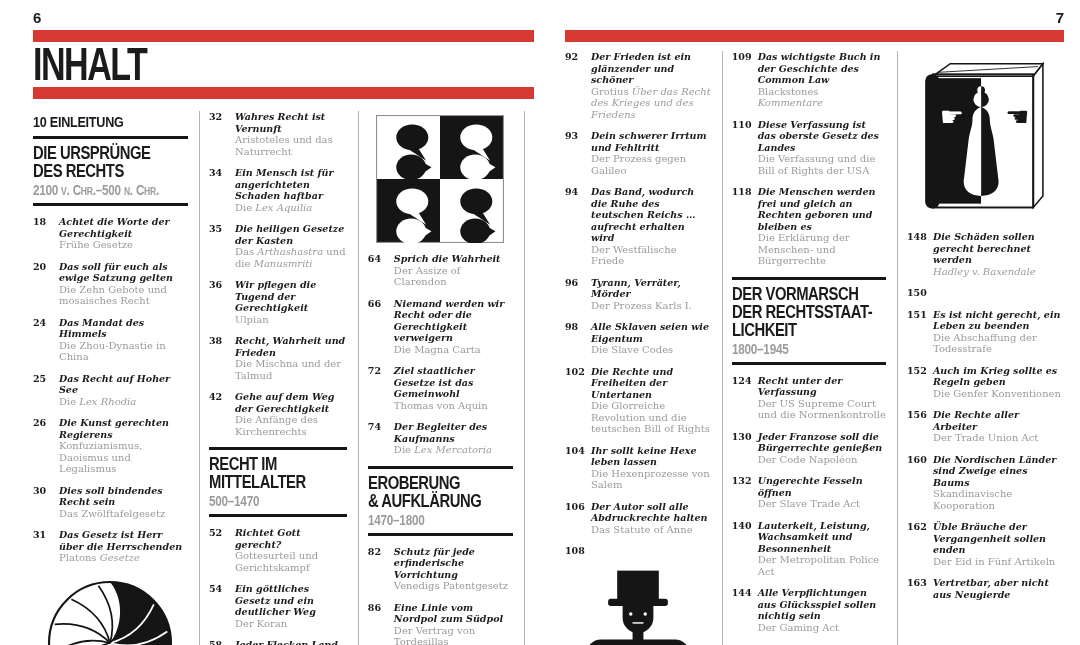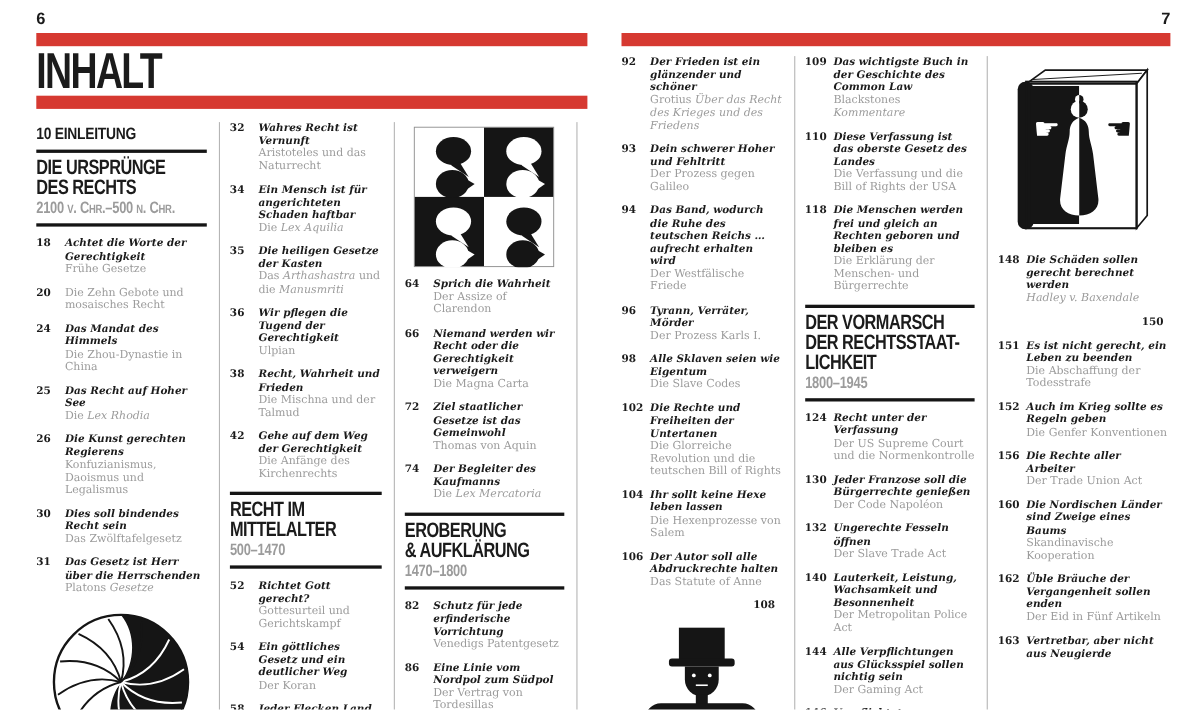--- a/index.html
+++ b/index.html
@@ -46,21 +46,21 @@
     line-height:18px;letter-spacing:-.6px;transform:scaleX(.78);
     transform-origin:left center;margin-top:2px;white-space:nowrap;
   }
   .sec-dates{
     font-family:"Liberation Sans", sans-serif;font-weight:bold;font-size:15px;
     line-height:16px;color:#9b9b9b;letter-spacing:-.3px;
     transform:scaleX(.78);transform-origin:left center;
     font-variant:small-caps;margin:2px 0 2px 0;white-space:nowrap;
   }
 
-  .entry{display:flex;margin-bottom:10px;justify-content:flex-end;}
+  .entry{display:flex;margin-bottom:10px;}
   .entry .num{
     flex:none;width:26px;font-weight:bold;font-size:9.5px;line-height:11.5px;
   }
   .ebody{flex:1;min-width:0;}
   .etitle{font-weight:bold;font-size:9.5px;line-height:11.5px;font-style:italic;}
   .esub{font-size:10px;line-height:11.5px;color:#9b9b9b;}
   .esub i{font-style:italic;}
 
   .img-block{display:flex;justify-content:center;margin:4px 0 10px 0;}
 </style>
@@ -89,20 +89,21 @@
           <div class="entry">
             <div class="num">18</div>
             <div class="ebody">
               <div class="etitle">Achtet die Worte der Gerechtigkeit</div>
               <div class="esub"><span>Frühe Gesetze</span></div>
             </div>
           </div>
           <div class="entry">
             <div class="num">20</div>
             <div class="ebody">
+              <div class="etitle">Das soll für euch als ewige Satzung gelten</div>
               <div class="esub"><span>Die Zehn Gebote und mosaisches Recht</span></div>
             </div>
           </div>
           <div class="entry">
             <div class="num">24</div>
             <div class="ebody">
               <div class="etitle">Das Mandat des Himmels</div>
               <div class="esub"><span>Die Zhou-Dynastie in China</span></div>
             </div>
           </div>
@@ -320,21 +321,21 @@
           <div class="entry">
             <div class="num">92</div>
             <div class="ebody">
               <div class="etitle">Der Frieden ist ein glänzender und schöner</div>
               <div class="esub"><span>Grotius </span><i>Über das Recht des Krieges und des Friedens</i></div>
             </div>
           </div>
           <div class="entry">
             <div class="num">93</div>
             <div class="ebody">
-              <div class="etitle">Dein schwerer Hoher und Fehltritt</div>
+              <div class="etitle">Dein schwerer Irrtum und Fehltritt</div>
               <div class="esub"><span>Der Prozess gegen Galileo</span></div>
             </div>
           </div>
           <div class="entry">
             <div class="num">94</div>
             <div class="ebody">
               <div class="etitle">Das Band, wodurch die Ruhe des teutschen Reichs … aufrecht erhalten wird</div>
               <div class="esub"><span>Der Westfälische Friede</span></div>
             </div>
           </div>

